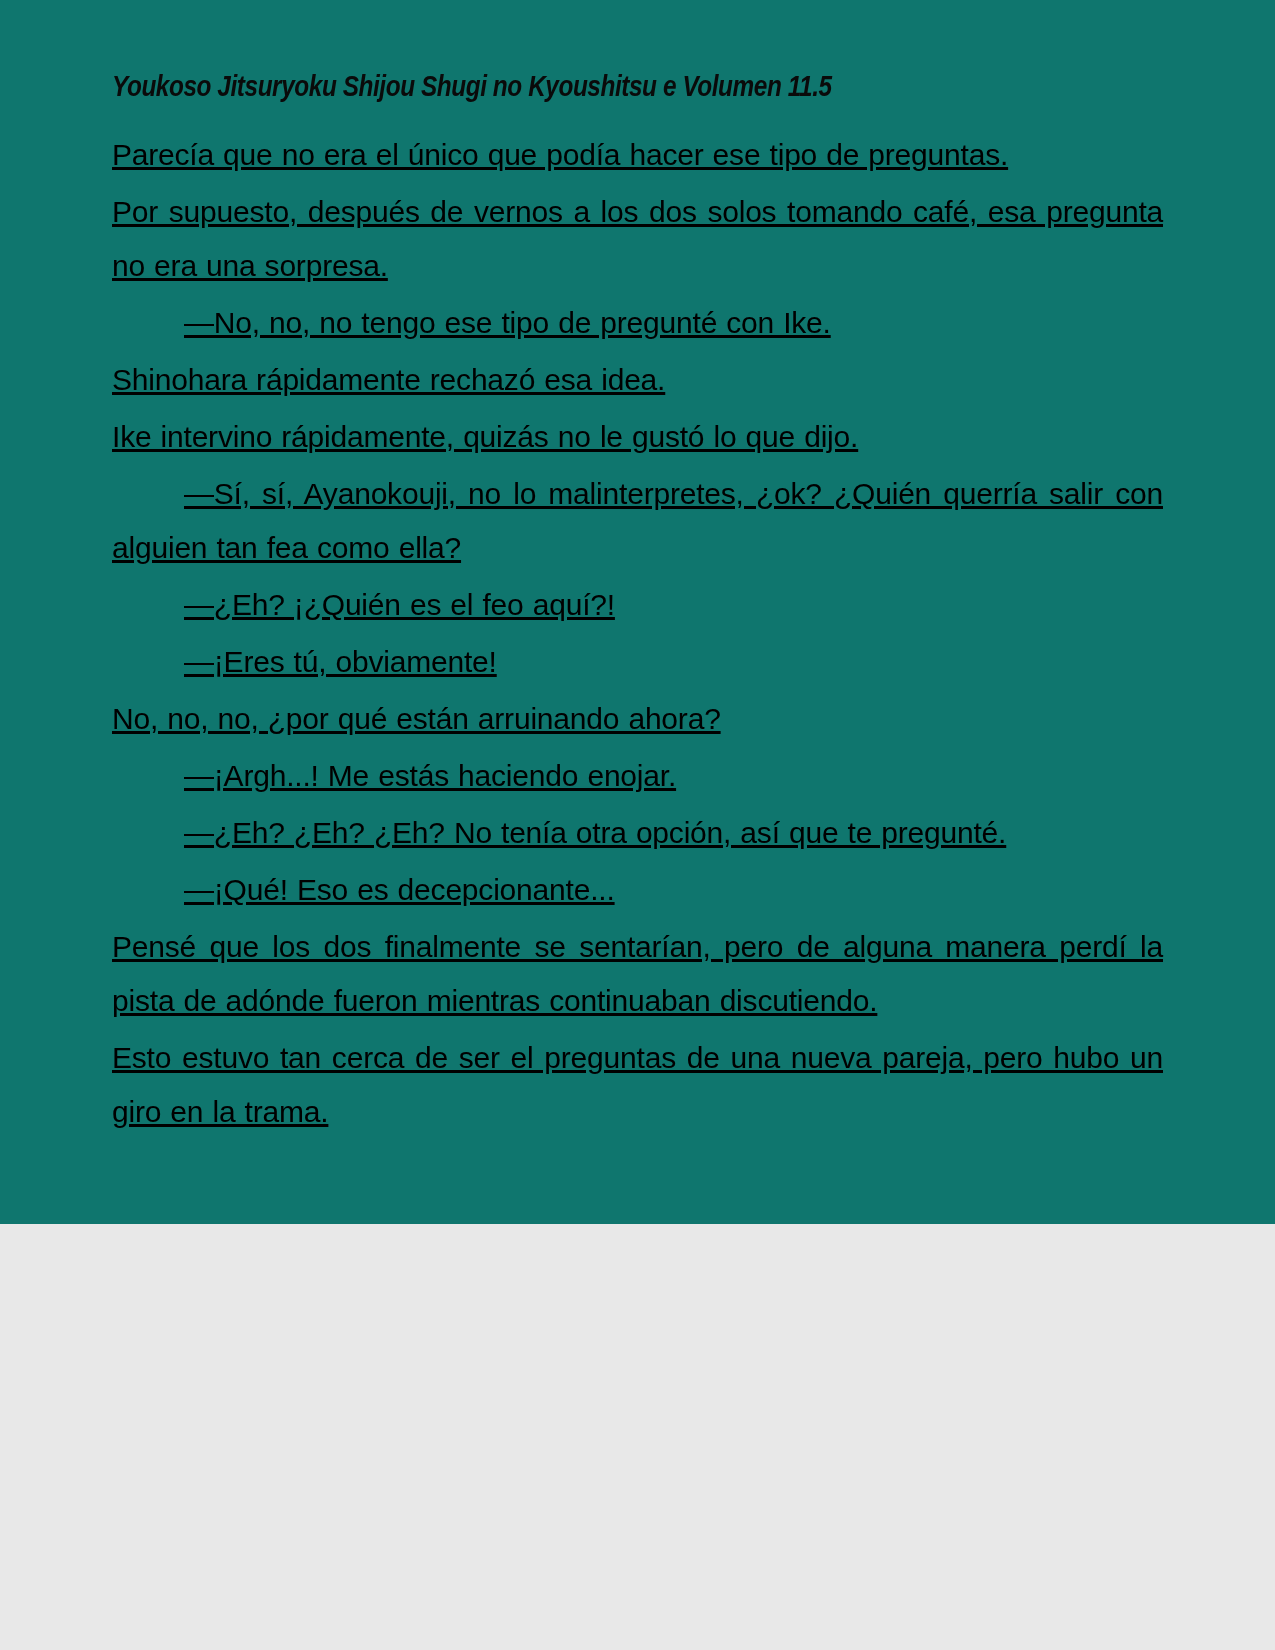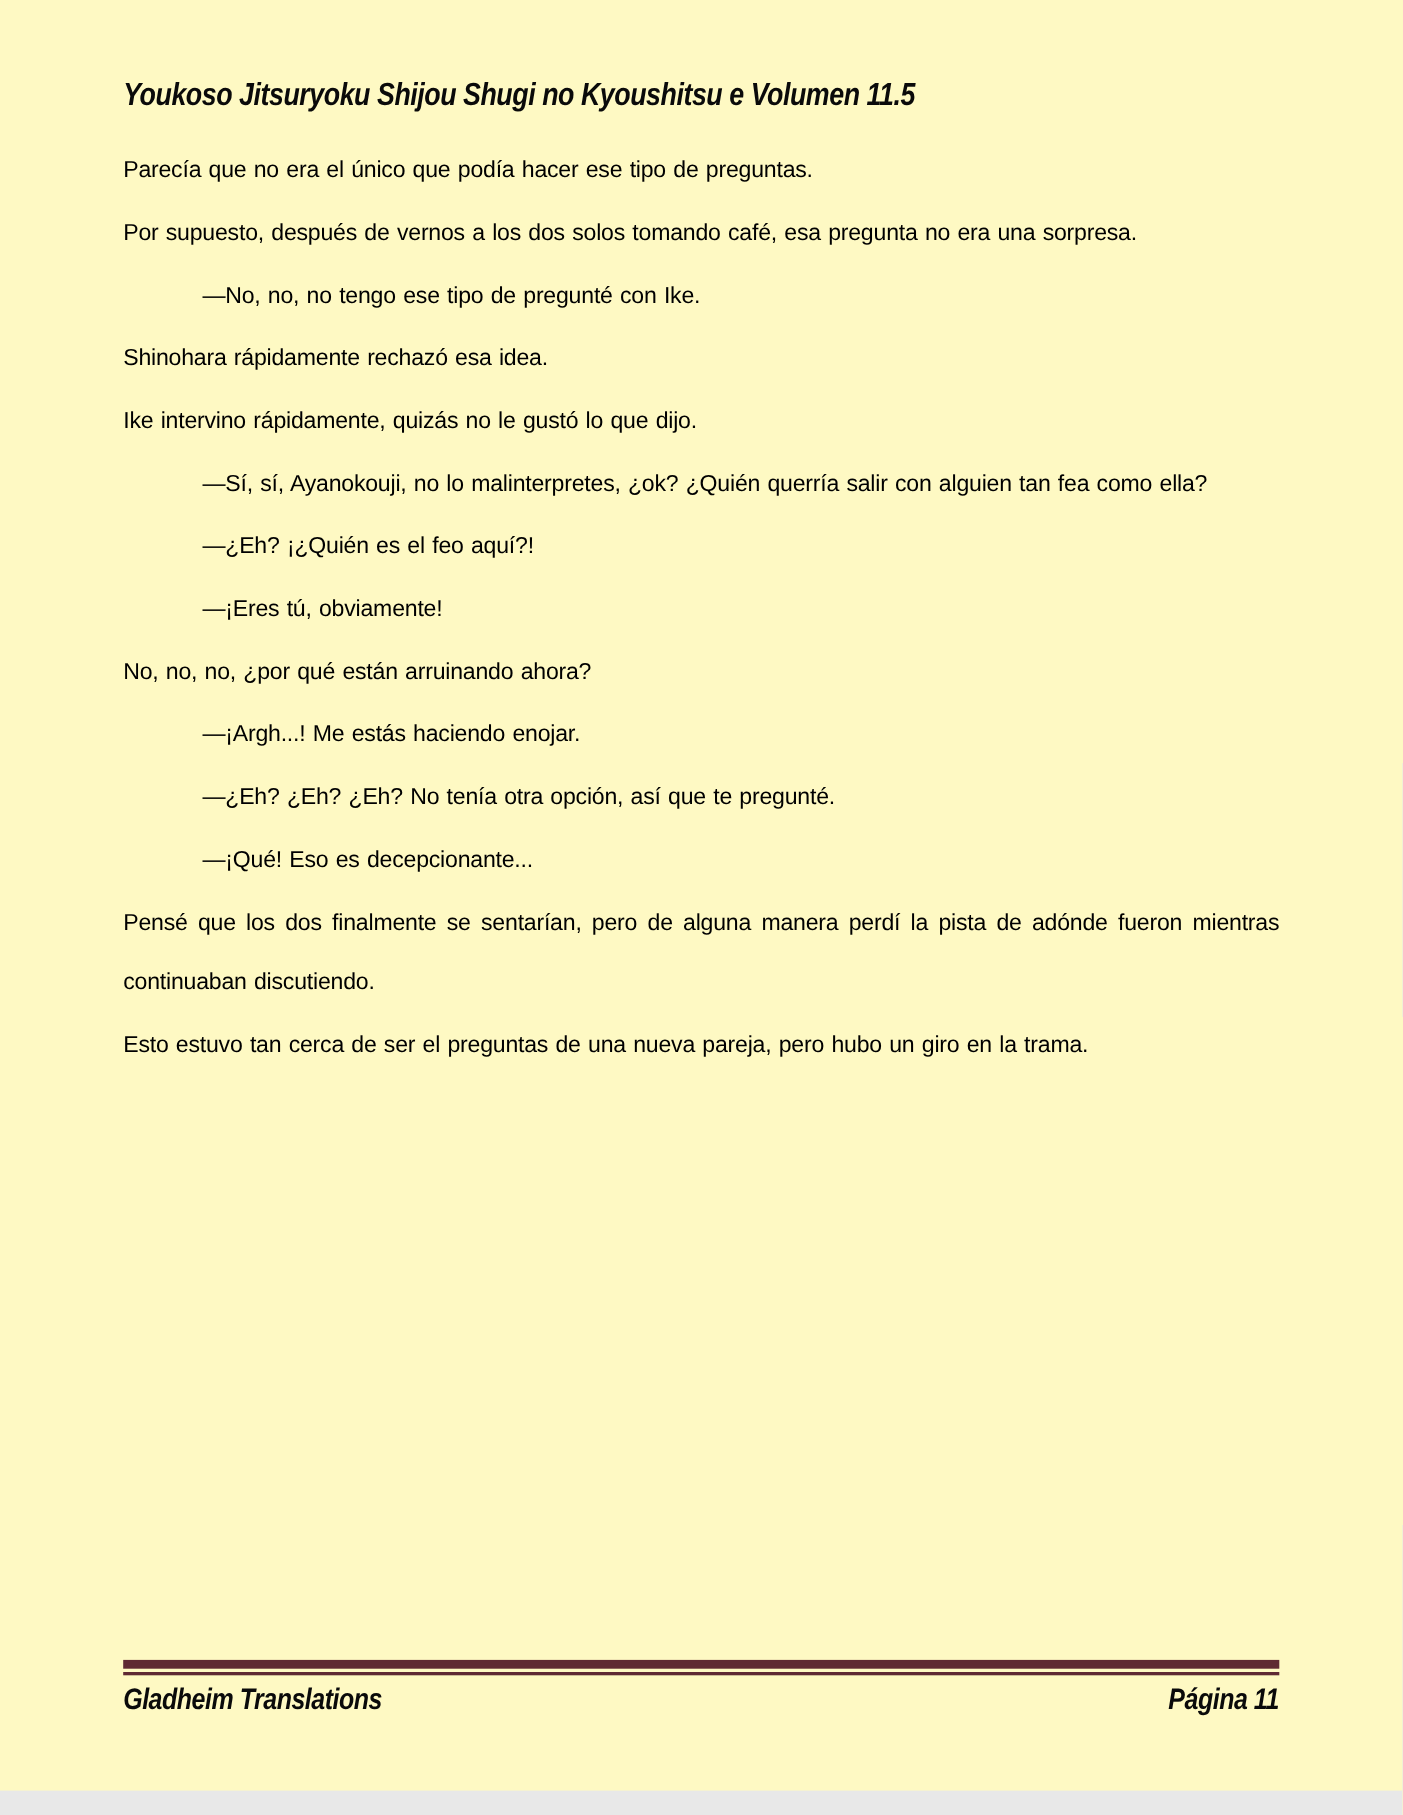--- a/index.html
+++ b/index.html
@@ -3,23 +3,23 @@
 <meta charset="utf-8">
 <style>
   html, body {
     margin: 0;
     padding: 0;
     background: #e8e8e8;
   }
   .page {
     position: relative;
     width: 1275px;
-    height: 1628px;
+    height: 1224px;
     margin: 0 auto;
-    background: #fef9c3;
+    background: #0f766e;
     overflow: hidden;
     font-family: "Liberation Sans", sans-serif;
     color: #000000;
   }
   
   .doc-header {
     position: absolute;
     left: 112px;
     top: 70px;
     width: 1051px;
@@ -39,27 +39,28 @@
   }
   
   .doc-body {
     position: absolute;
     left: 112px;
     top: 128px;
     width: 1051px;
   }
   .doc-body p.para {
     margin: 0 0 3px 0;
-    font-size: 21px;
+    font-size: 30px;
     line-height: 54px;
     text-align: justify;
     text-align-last: left;
     -moz-text-align-last: left;
     letter-spacing: -0.2px;
     word-spacing: 1px;
+    text-decoration: underline;
   }
   .doc-body p.para.dialogue {
     text-indent: 72px;
   }
   
   .doc-footer {
     position: absolute;
     left: 112px;
     top: 1509px;
     width: 1051px;

